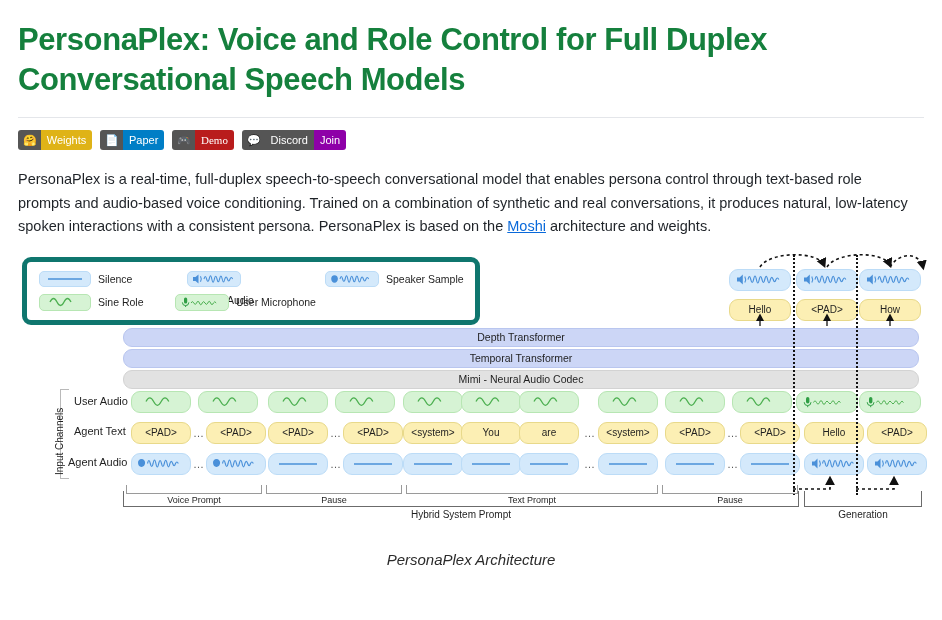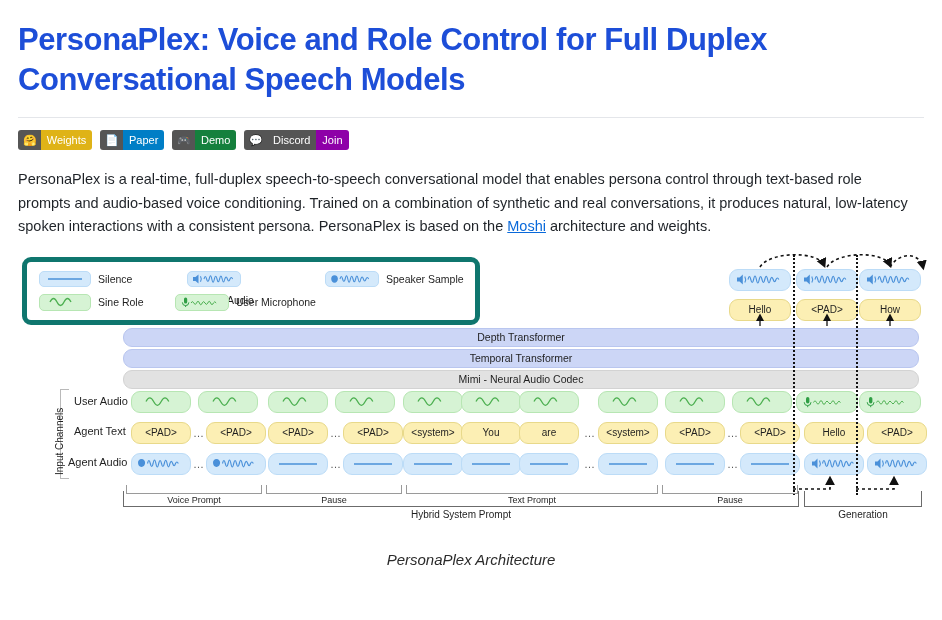--- a/index.html
+++ b/index.html
@@ -5,35 +5,35 @@
   html,body{margin:0;padding:0;background:#ffffff;}
   body{
     width:942px;height:620px;overflow:hidden;
     font-family:"Liberation Sans", sans-serif;
     color:#24292f;
   }
   .page{padding:14px 16px 0 18px;box-sizing:border-box;width:942px;}
 
   
   .title{
-    font-size:31px;line-height:1.28;font-weight:bold;color:#1d4ed8;
+    font-size:31px;line-height:1.28;font-weight:bold;color:#15803d;
     letter-spacing:-0.4px;margin:6px 0 0 0;max-width:890px;
   }
   .rule{height:1px;background:#e4e6ea;margin:18px 0 12px 0;width:906px;}
 
   
   .badges{display:flex;gap:8px;align-items:center;margin:2px 0 0 0;}
   .badge{display:flex;align-items:stretch;height:20px;border-radius:3px;overflow:hidden;
          font-size:11px;line-height:20px;color:#fff;}
   .badge .ico{display:flex;align-items:center;justify-content:center;background:#555;padding:0 4px 0 5px;font-size:11px;}
   .badge .lbl{padding:0 6px;white-space:nowrap;font-weight:normal;}
   .badge .lbl2{padding:0 6px;white-space:nowrap;}
   .b-weights .lbl{background:#dfb317;}
   .b-paper .lbl{background:#007ec6;}
-  .b-demo .lbl{background:#15803d;}
+  .b-demo .lbl{background:#b91c1c;font-family:Liberation Serif, serif;}
   .b-discord .lbl{background:#555;}
   .b-discord .lbl2{background:#8e00a8;}
 
   
   .para{font-size:14.5px;line-height:1.62;color:#1f2328;max-width:900px;margin:18px 0 0 0;}
   .para a{color:#0969da;text-decoration:underline;}
 
   
   .figure{position:relative;width:906px;height:282px;margin:14px 0 0 0;}
   .caption{width:906px;text-align:center;font-style:italic;font-size:15px;color:#2b2b2b;margin-top:16px;}

